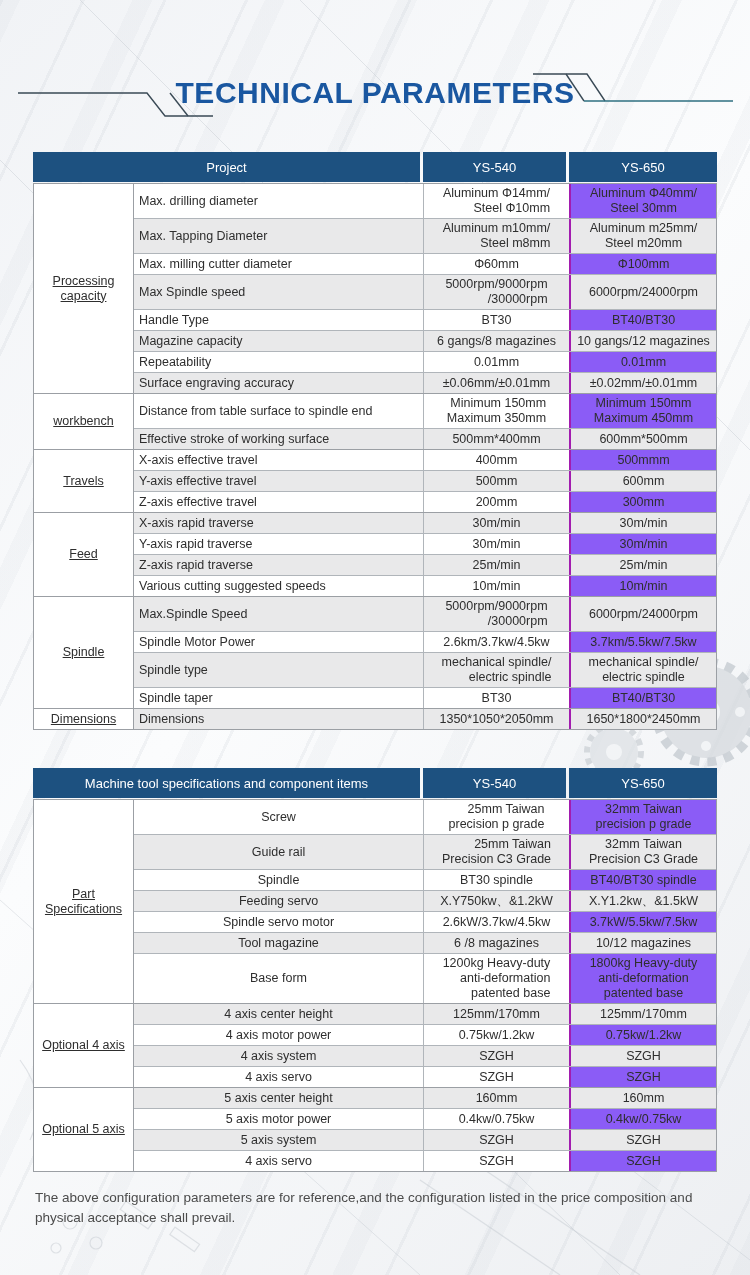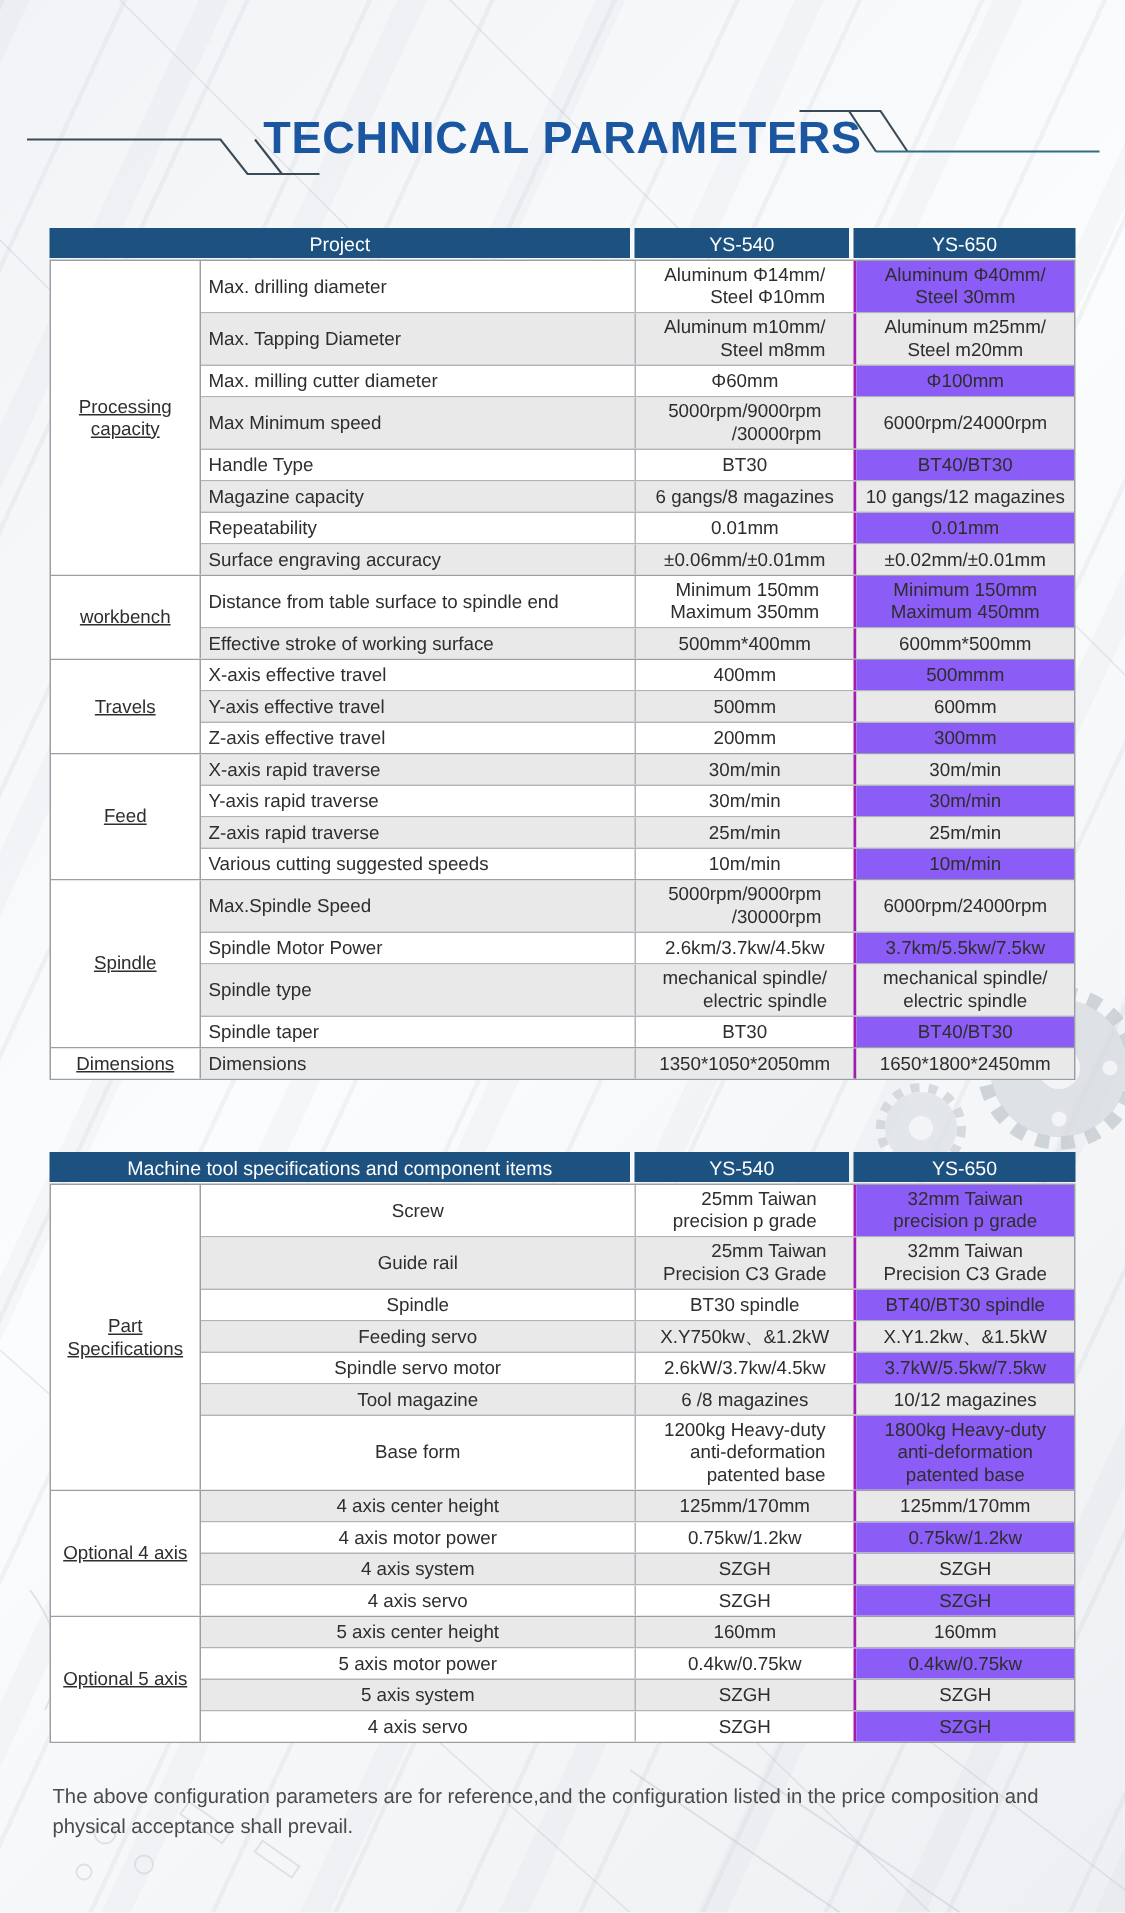--- a/index.html
+++ b/index.html
@@ -24,21 +24,21 @@
     color:var(--title-color,#1a57a0);
   }
 
   
   .spec-table{
     position:absolute;left:33px;width:684px;
     font-size:12.5px;line-height:15px;color:#2e2e2e;
   }
   #table1{top:152px;}
   #table2{top:768px;}
-  .t-header{display:flex;height:20px;margin-bottom:1px;}
+  .t-header{display:flex;height:30px;margin-bottom:1px;}
   .t-header .hcell{
     background:var(--header-bg,#1d5180);color:#fff;font-size:13px;
     display:flex;align-items:center;justify-content:center;
   }
   .t-header .h-left{width:387px;}
   .t-header .h-mid{width:143px;margin-left:3px;}
   .t-header .h-right{width:148px;margin-left:3px;}
 
   .t-body{border:1px solid var(--border-c,#9b9fa4);background:#fff;}
   .t-group{display:flex;}
@@ -145,21 +145,21 @@
 Steel m8mm</div>
               <div class="t-v2">Aluminum m25mm/
 Steel m20mm</div>
             </div>
             <div class="t-row">
               <div class="t-label">Max. milling cutter diameter</div>
               <div class="t-v1">Φ60mm</div>
               <div class="t-v2">Φ100mm</div>
             </div>
             <div class="t-row shaded">
-              <div class="t-label">Max Minimum speed</div>
+              <div class="t-label">Max Spindle speed</div>
               <div class="t-v1">5000rpm/9000rpm
 /30000rpm</div>
               <div class="t-v2">6000rpm/24000rpm</div>
             </div>
             <div class="t-row">
               <div class="t-label">Handle Type</div>
               <div class="t-v1">BT30</div>
               <div class="t-v2">BT40/BT30</div>
             </div>
             <div class="t-row shaded">

